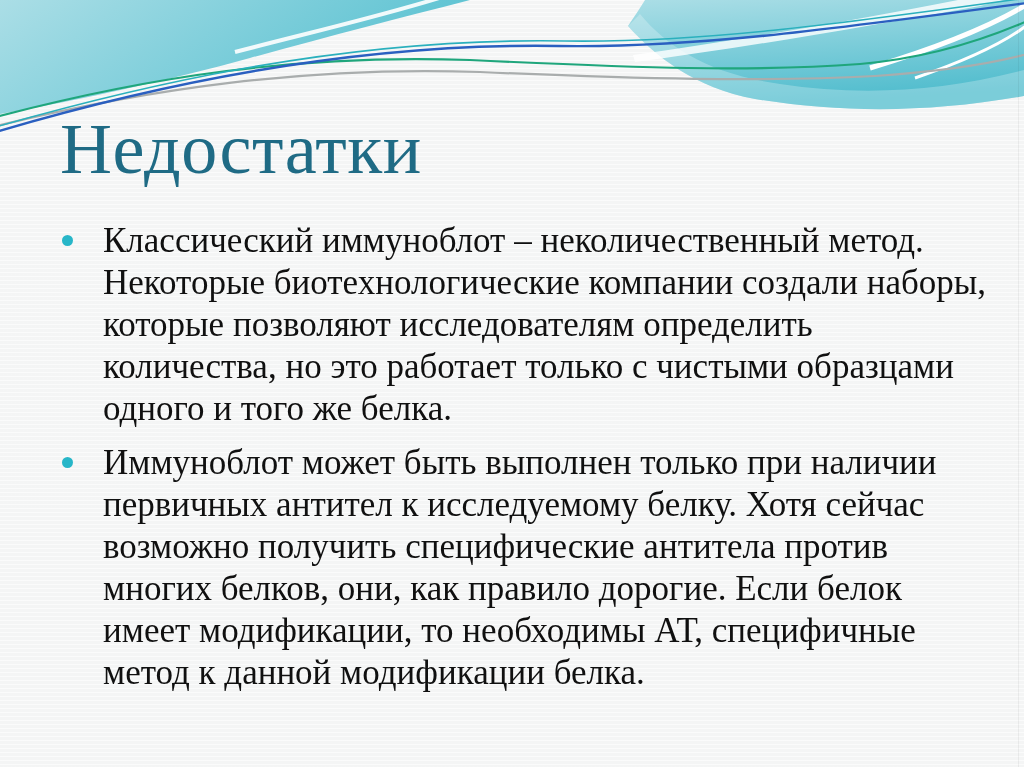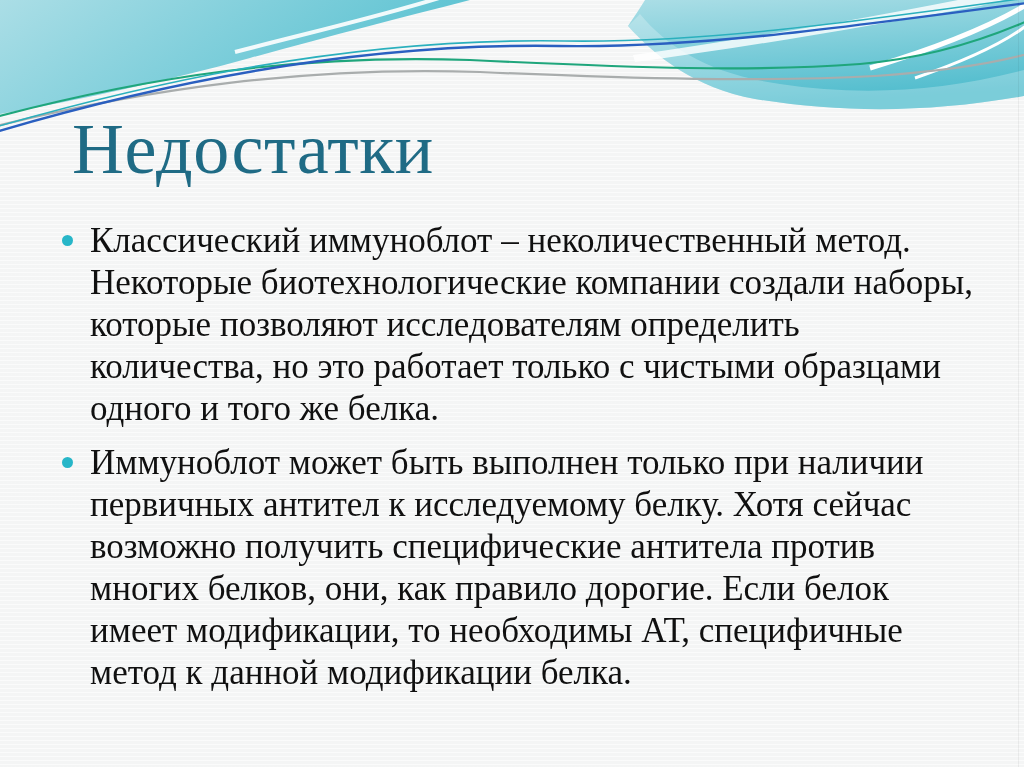--- a/index.html
+++ b/index.html
@@ -18,32 +18,32 @@
   html,body{margin:0;padding:0;}
   body{
     width:1024px;height:767px;overflow:hidden;position:relative;
     background-color:var(--background);
     background-image:repeating-linear-gradient(180deg, rgba(255,255,255,0.5) 0 1px, rgba(0,0,0,0.008) 1px 4px);
     font-family:"Liberation Serif", serif;
   }
   .waves{position:absolute;top:0;left:0;display:block;}
   .edge-line{position:absolute;top:0;bottom:0;right:5px;width:1px;background:rgba(0,0,0,0.05);}
   .title{
-    position:absolute;top:110px;left:72px;margin:0;
+    position:absolute;top:110px;left:60px;margin:0;
     font-size:72px;font-weight:normal;line-height:1.1;
     letter-spacing:0.5px;color:var(--title-color);
   }
   .content{position:absolute;top:220px;left:62px;width:940px;}
   .bullet{display:flex;align-items:flex-start;margin-bottom:12px;}
   .dot{
     flex:0 0 11px;width:11px;height:11px;border-radius:50%;
     background:var(--bullet-dot);margin-top:15px;
   }
   .btext{
-    margin-left:17px;font-size:35px;line-height:42px;
+    margin-left:30px;font-size:35px;line-height:42px;
     color:var(--body-text);white-space:pre;
   }
 </style>
 </head>
 <body>
 
 <svg class="waves" width="1024" height="215" viewBox="0 0 1024 215" aria-hidden="true">
   <defs>
     <linearGradient id="gLeft" x1="0" y1="0" x2="1" y2="0.35">
       <stop offset="0" style="stop-color:var(--wave-teal-light)"></stop>

